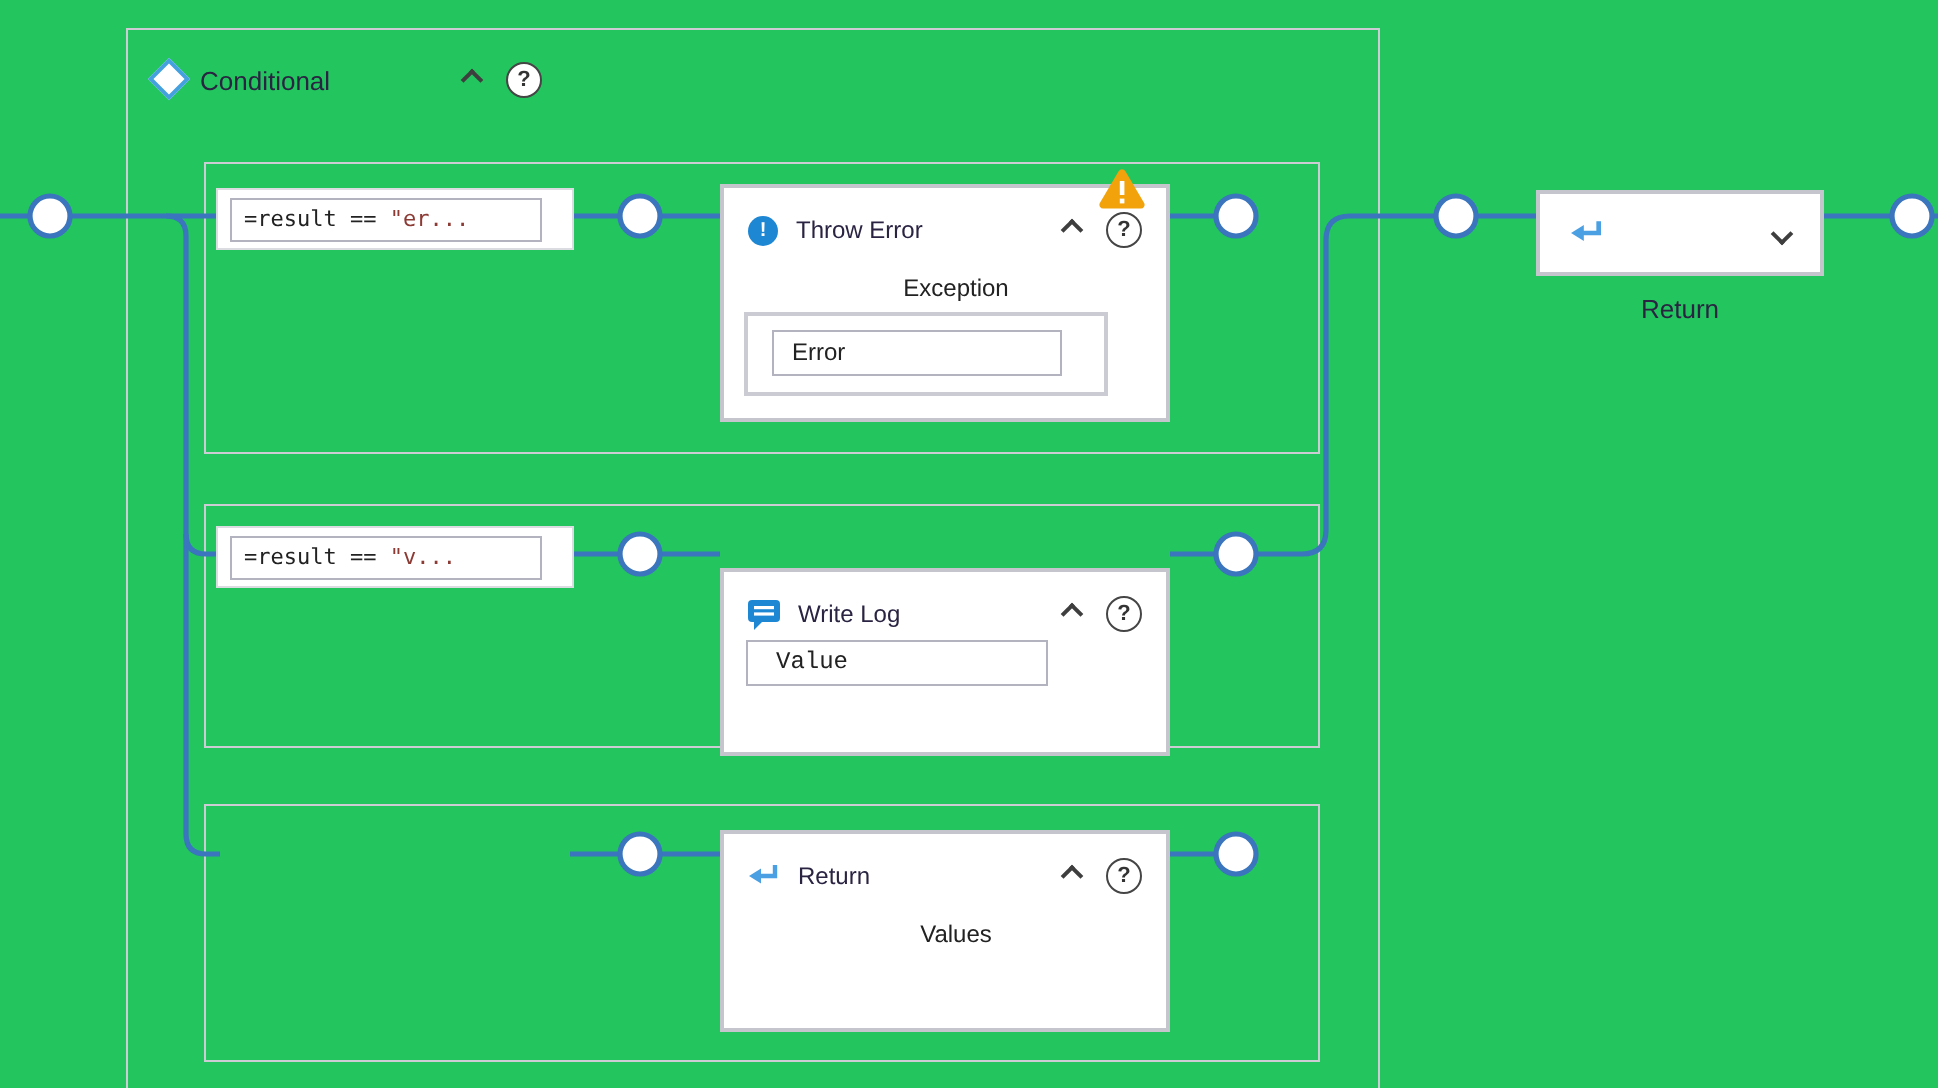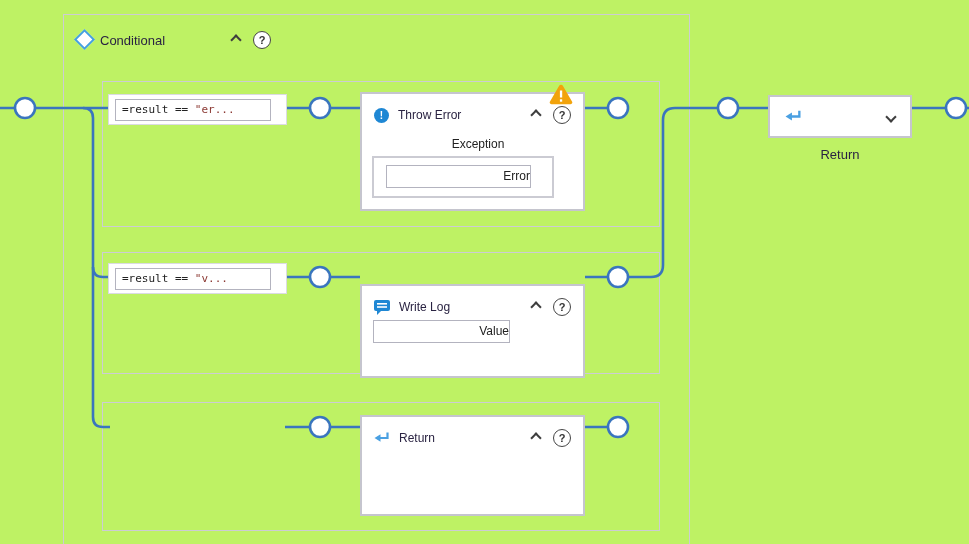--- a/index.html
+++ b/index.html
@@ -1,16 +1,16 @@
 <!DOCTYPE html>
 <html style="--flow_blue: #3A75BE; --icon_blue: #1E87D4; --return_blue: #4AA0E2; --diamond_blue: #45A1DE; --container_border: #CCCCD4; --activity_border: #C5C5CE; --field_outer_border: #CBCBD3; --input_border: #B3B3BF; --warning: #F2A30B; --text: #222222; --title: #2A2342; --string_red: #8C3A34;"><head>
 <meta charset="utf-8">
 <style>
   html,body{margin:0;padding:0;background:#fff;}
-  .canvas{position:relative;width:969px;height:544px;background:#bef264;overflow:hidden;
+  .canvas{position:relative;width:969px;height:544px;background:#22c55e;overflow:hidden;
           font-family:"Liberation Sans",sans-serif;}
   
   .cond-container{position:absolute;left:63px;top:14px;width:625px;height:536px;
                   border:1.5px solid var(--container_border);border-bottom:none;}
   .branch-box{position:absolute;left:102px;width:556px;border:1.5px solid var(--container_border);}
   .branch-1{top:81px;height:144px;}
   .branch-2{top:252px;height:120px;}
   .branch-3{top:402px;height:127px;}
   
   .flow{position:absolute;left:0;top:0;z-index:2;}
@@ -46,22 +46,22 @@
   .card-rt{top:415px;height:97px;}
   .card-head{display:flex;align-items:center;margin:12px 12px 0 12px;height:18px;}
   .card-title{font-size:12px;color:var(--title);margin-left:9px;white-space:nowrap;}
   .card-head .chev{margin-left:auto;margin-right:13px;cursor:pointer;}
   .err-badge{width:15px;height:15px;border-radius:50%;background:var(--icon_blue);flex:none;
              display:flex;align-items:center;justify-content:center;
              color:#fff;font-size:10px;font-weight:700;}
   .field-label{margin:13px 0 0 11px;font-size:12px;color:var(--text);text-align:center;}
   .field-outer{margin:5px 0 0 10px;width:178px;height:38px;border:2px solid var(--field_outer_border);}
   .field-input{margin:7px 0 0 12px;width:134px;height:21px;border:1px solid var(--input_border);
-               font-size:12px;line-height:21px;padding-left:9px;color:var(--text);background:#fff;text-align:right;}
-  .field-input.plain{margin:4px 0 12px 11px;width:135px;padding-left:0;}
+               font-size:12px;line-height:21px;padding-left:9px;color:var(--text);background:#fff;}
+  .field-input.plain{margin:4px 0 12px 11px;width:135px;padding-left:14px;font-family:Liberation Mono, monospace;}
   .warn{position:absolute;left:549px;top:84px;z-index:4;cursor:pointer;}
   
   .ret-box{position:absolute;left:768px;top:95px;width:144px;height:43px;z-index:3;background:#fff;
            border:2px solid var(--activity_border);display:flex;align-items:center;
            padding:0 15px;box-sizing:border-box;cursor:pointer;}
   .ret-box .chev{margin-left:auto;}
   .ret-label{position:absolute;left:768px;top:147px;width:144px;text-align:center;z-index:3;
              font-size:13px;color:var(--title);}
 </style>
 </head>
@@ -147,20 +147,21 @@
   <div class="card card-rt">
     <div class="card-head">
       <svg width="16" height="14" viewBox="0 0 16 14">
         <path d="M13.5 1.5 V7 H5" stroke="var(--return_blue)" stroke-width="2.2" fill="none"></path>
         <polygon points="0.5,7 6.5,3.2 6.5,10.8" fill="var(--return_blue)"></polygon>
       </svg>
       <div class="card-title">Return</div>
       <span class="chev chev-up"></span>
       <div class="help">?</div>
     </div>
+    <div class="field-label">Values</div>
   </div>
 
   <div class="ret-box">
     <svg width="17" height="15" viewBox="0 0 16 14">
       <path d="M13.5 1.5 V7 H5" stroke="var(--return_blue)" stroke-width="2.2" fill="none"></path>
       <polygon points="0.5,7 6.5,3.2 6.5,10.8" fill="var(--return_blue)"></polygon>
     </svg>
     <span class="chev chev-down"></span>
   </div>
   <div class="ret-label">Return</div>

